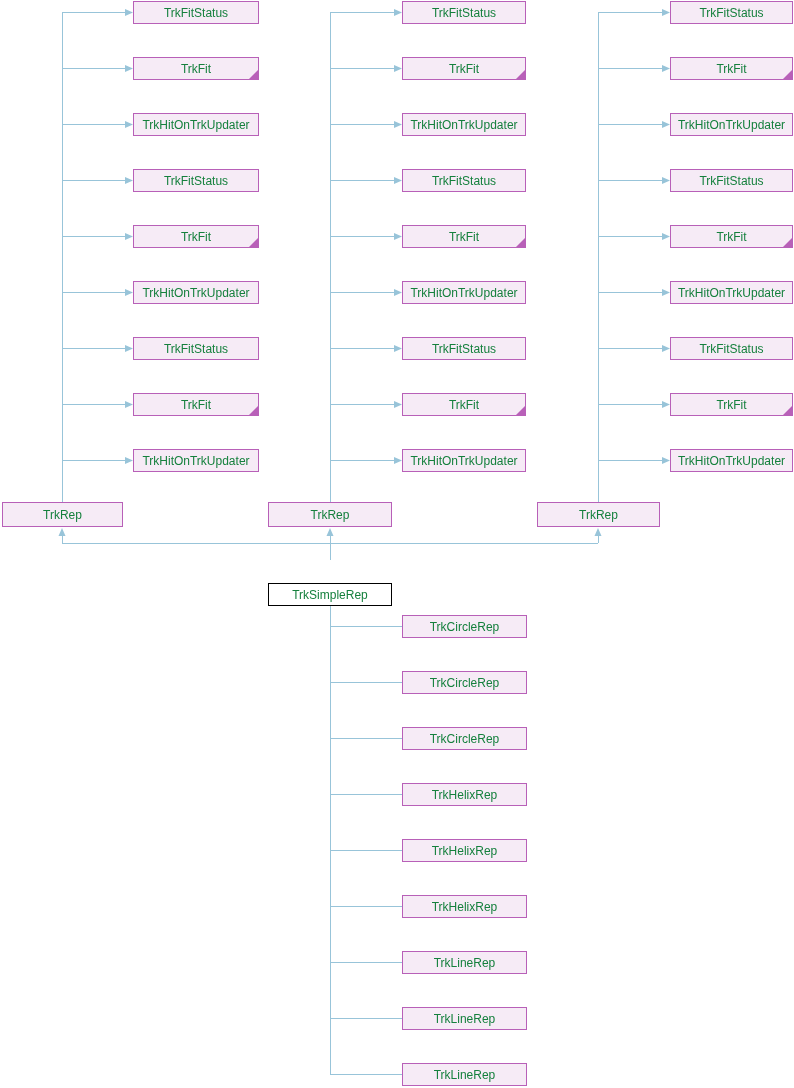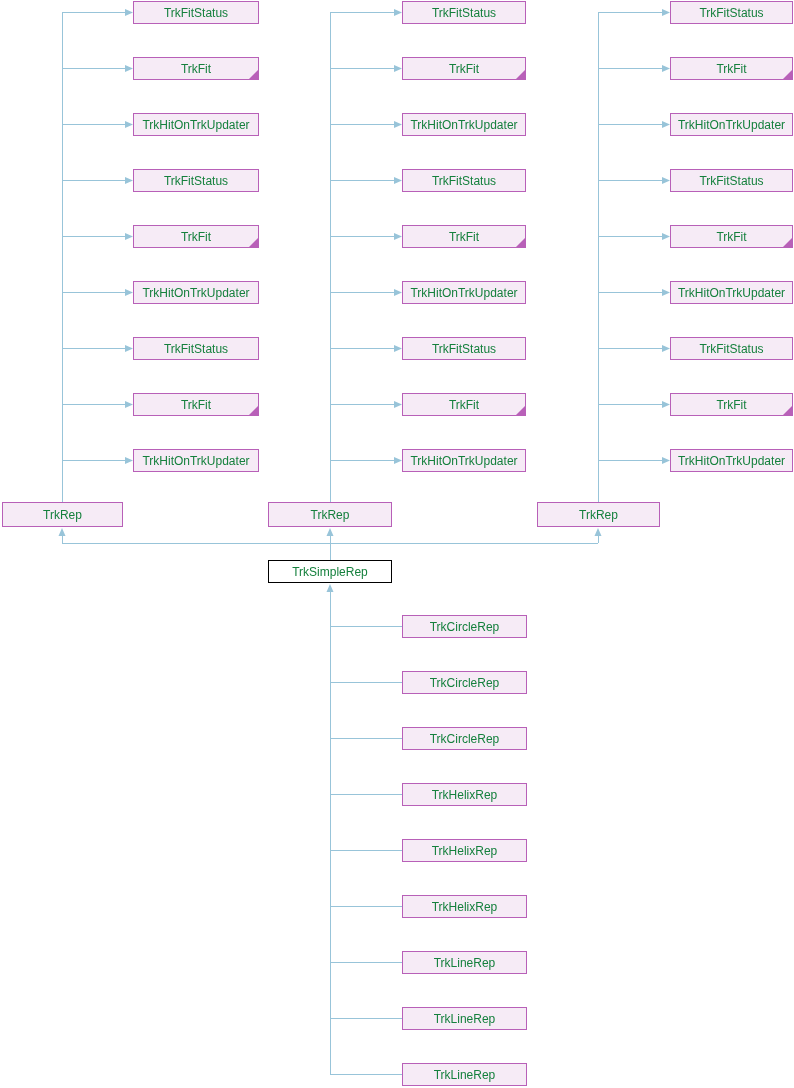--- a/index.html
+++ b/index.html
@@ -18,20 +18,21 @@
     background:#f6ebf6;
     color:#15803d;
     display:flex;align-items:center;justify-content:center;
     font-size:12px;line-height:1;
     white-space:nowrap;
     overflow:hidden;
   }
   .node.current{
     border:1px solid #000000;
     background:#ffffff;
+    margin-top:23px;
   }
   .fold{
     position:absolute;right:0;bottom:0;
     width:0;height:0;
     border-left:9px solid transparent;
     border-bottom:9px solid #b860b8;
   }
 </style>
 </head>
 <body>

